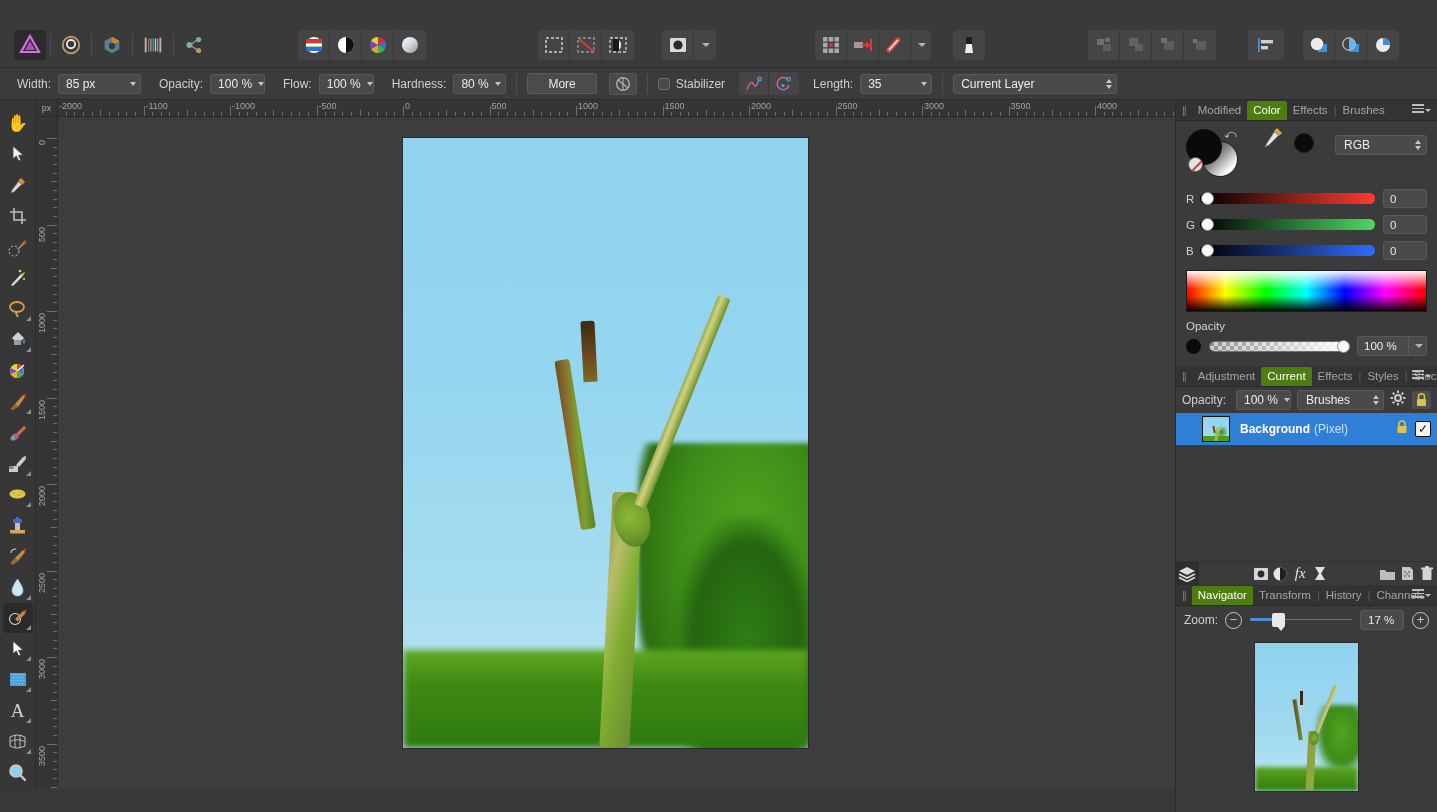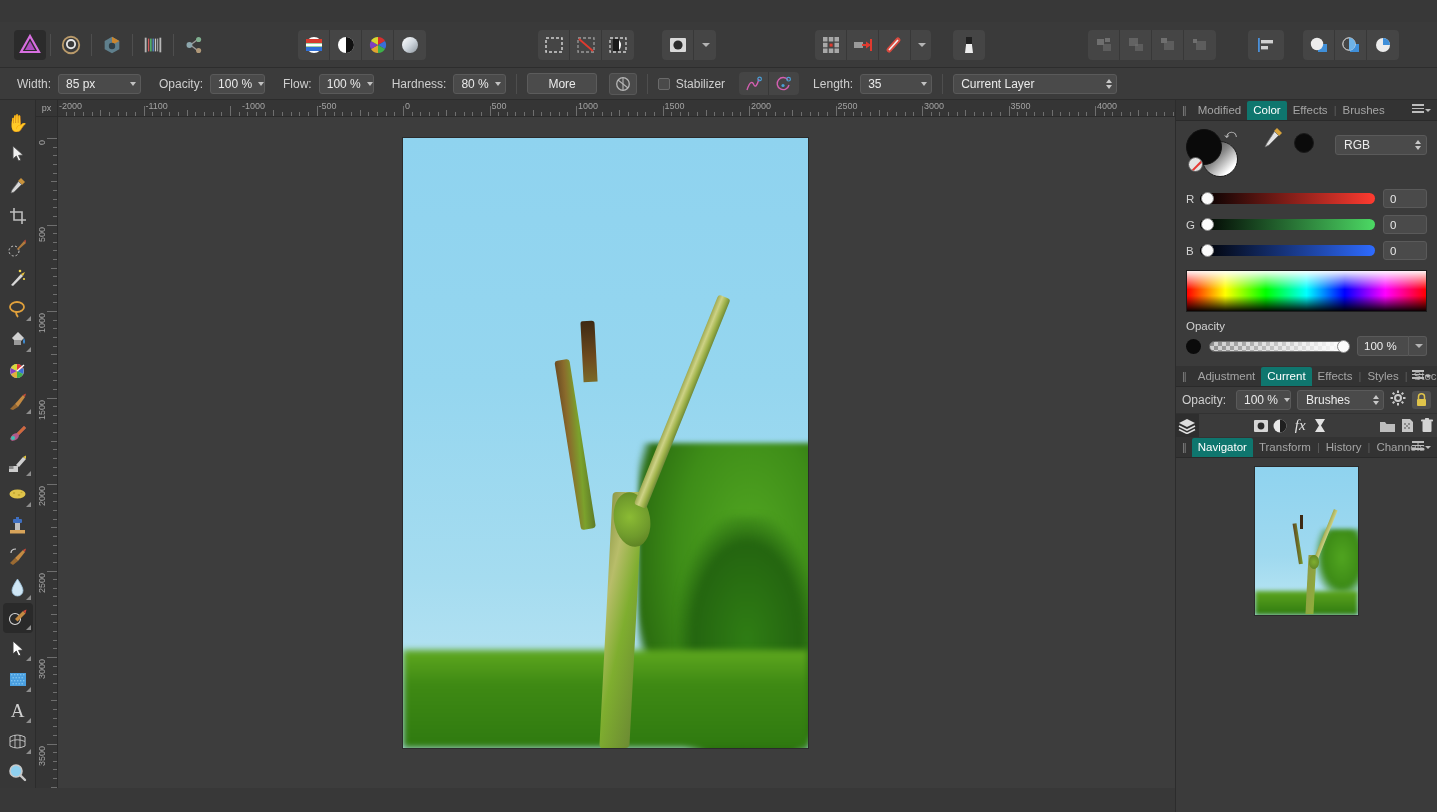--- a/index.html
+++ b/index.html
@@ -111,21 +111,21 @@
   }
 
   
   .rightpanel { position:absolute; right:0; top:100px; width:262px; height:712px; background:#3b3b3b; border-left:1px solid #2c2c2c; }
   .paneltabs {
     height: 21px; background:#333333; display:flex; align-items:center;
     padding-left: 6px; border-bottom:1px solid #2a2a2a; position:relative;
   }
   .grip { color:#7e7e7e; font-size:11px; letter-spacing:-1px; margin-right:6px; }
   .ptab { font-size:11.5px; color:#a5a5a5; padding:3px 6px 4px; white-space:nowrap; }
-  .ptab.act { color:#ffffff; background:#0f766e; border-radius:2px 2px 0 0; }
+  .ptab.act { color:#ffffff; background:#4d7c0f; border-radius:2px 2px 0 0; }
   .tabdiv { color:#5d5d5d; font-size:11px; }
   .hamb { position:absolute; right:6px; top:4px; display:flex; align-items:flex-end; }
   .hamb .lines { display:flex; flex-direction:column; gap:2px; }
   .hamb .lines i { display:block; width:12px; height:1.5px; background:#bdbdbd; }
   .hamb .hcaret { width:0;height:0;border-left:3px solid transparent;border-right:3px solid transparent;border-top:3.5px solid #bdbdbd; margin-left:1px; margin-bottom:1px; }
 
   
   .colorbody { padding: 8px 10px 10px 10px; position:relative; }
   .swatch-wrap { position:relative; width:60px; height:46px; }
   .sw-fill { position:absolute; left:0; top:0; width:36px; height:36px; border-radius:50%; background:#0a0a0a; border:1px solid #111; z-index:3; }
@@ -748,21 +748,21 @@
         <span class="tick" style="left: 94.15px; height: 4px;"></span>
         <span class="tick" style="left: 102.8px; height: 4px;"></span>
         <span class="tick" style="left: 111.45px; height: 4px;"></span>
         <span class="tick" style="left: 120.1px; height: 4px;"></span>
         <span class="tick" style="left: 128.75px; height: 6px;"></span>
         <span class="tick" style="left: 137.4px; height: 4px;"></span>
         <span class="tick" style="left: 146.05px; height: 4px;"></span>
         <span class="tick" style="left: 154.7px; height: 4px;"></span>
         <span class="tick" style="left: 163.35px; height: 4px;"></span>
         <span class="tick" style="left: 172px; height: 10px;"></span>
-        <span class="rlab" style="left: 184px;">-1000</span>
+        <span class="rlab" style="left: 174px;">-1000</span>
         <span class="tick" style="left: 180.65px; height: 4px;"></span>
         <span class="tick" style="left: 189.3px; height: 4px;"></span>
         <span class="tick" style="left: 197.95px; height: 4px;"></span>
         <span class="tick" style="left: 206.6px; height: 4px;"></span>
         <span class="tick" style="left: 215.25px; height: 6px;"></span>
         <span class="tick" style="left: 223.9px; height: 4px;"></span>
         <span class="tick" style="left: 232.55px; height: 4px;"></span>
         <span class="tick" style="left: 241.2px; height: 4px;"></span>
         <span class="tick" style="left: 249.85px; height: 4px;"></span>
         <span class="tick" style="left: 258.5px; height: 10px;"></span>
@@ -1108,20 +1108,41 @@
           </svg>
       </span>
       <span style="background:#4f4f4f;border-radius:3px;padding:2px 4px;display:flex;">
         <svg width="11" height="14" viewBox="0 0 11 14">
             <path d="M2.5 6 L2.5 3.8 A3 3 0 0 1 8.5 3.8 L8.5 6" fill="none" stroke="#e0c44a" stroke-width="1.5"></path>
             <rect x="1" y="6" width="9" height="7" rx="1" fill="#e0c44a"></rect>
           </svg>
       </span>
     </div>
 
+    <div class="layerlist">
+      <div class="layerrow">
+        <div class="lthumb">
+          <div style="position:absolute;inset:0;background:linear-gradient(to bottom,#8fd3ef,#a8dcf0);"></div>
+          <div style="position:absolute;left:0;right:0;bottom:0;height:22%;background:#47a016;"></div>
+          <div style="position:absolute;right:2px;top:40%;width:42%;height:45%;background:radial-gradient(ellipse,#3f8f18,rgba(60,140,24,0));"></div>
+          <div style="position:absolute;left:46%;bottom:0;width:10%;height:45%;background:#9dbc4a;transform:skewX(-4deg);"></div>
+          <div style="position:absolute;left:40%;bottom:35%;width:7%;height:28%;background:#6b4a22;transform:rotate(-10deg);"></div>
+          <div style="position:absolute;left:55%;bottom:38%;width:7%;height:34%;background:#b9c277;transform:rotate(22deg);transform-origin:bottom left;"></div>
+        </div>
+        <span class="lname">Background</span>
+        <span class="lkind">(Pixel)</span>
+        <span class="lockicon">
+          <svg width="12" height="14" viewBox="0 0 12 14">
+              <path d="M3 6 L3 4 A3 3 0 0 1 9 4 L9 6" fill="none" stroke="#e0c44a" stroke-width="1.5"></path>
+              <rect x="1.5" y="6" width="9" height="7" rx="1" fill="#e0c44a"></rect>
+            </svg>
+        </span>
+        <span class="visbox">✓</span>
+      </div>
+    </div>
 
     <div class="layerfoot">
       <span class="lf-ico dark" style="width:30px;height:24px">
         <svg width="18" height="16" viewBox="0 0 18 16">
             <path d="M9 1 L17 5 L9 9 L1 5 Z" fill="#dedede"></path>
             <path d="M1 8 L9 12 L17 8" fill="none" stroke="#dedede" stroke-width="1.6"></path>
             <path d="M1 11.5 L9 15.5 L17 11.5" fill="none" stroke="#dedede" stroke-width="1.6"></path>
           </svg>
       </span>
       <span class="lf-ico" style="margin-left:52px">
@@ -1182,20 +1203,31 @@
         <span class="lines">
             <i></i>
             <i></i>
             <i></i>
           </span>
           <span class="hcaret"></span>
       </span>
     </div>
 
     <div class="navbody">
+      <div class="zoomrow">
+        <span class="lbl">Zoom:</span>
+        <span class="circbtn">−</span>
+        <div class="ztrack">
+          <span class="line"></span>
+            <span class="fill"></span>
+            <span class="zh"></span>
+        </div>
+        <div class="zfield">17 %</div>
+        <span class="circbtn" style="margin-left:8px">+</span>
+      </div>
       <div class="navthumb-area">
         <div class="navthumb">
           <div style="position:absolute;inset:0;background:linear-gradient(to bottom,#8fd3ef 0%,#9fd9ef 60%,#b2e2f2 85%);"></div>
           <div style="position:absolute;right:-6%;top:42%;width:48%;height:48%;background:radial-gradient(ellipse at 55% 40%,#51a520 0%,#3c8a16 50%,rgba(50,120,20,0) 74%);filter:blur(2px);"></div>
           <div style="position:absolute;left:0;right:0;bottom:0;height:16%;background:linear-gradient(to bottom,#5da51e,#2f7a10);filter:blur(2px);"></div>
           <div style="position:absolute;left:50%;bottom:0;width:8%;height:40%;background:linear-gradient(100deg,#8f9a48,#8fae3a);transform:skewX(-3deg);"></div>
           <div style="position:absolute;left:43%;bottom:34%;width:4%;height:28%;background:linear-gradient(95deg,#5d4220,#7a9a2c);transform:rotate(-9deg);transform-origin:bottom center;"></div>
           <div style="position:absolute;left:43.4%;bottom:58%;width:3.6%;height:9%;background:#3e2a13;"></div>
           <div style="position:absolute;left:57%;bottom:38%;width:3.6%;height:36%;background:linear-gradient(90deg,#a3ac55,#cdd285);transform:rotate(22deg);transform-origin:bottom left;"></div>
           <div style="position:absolute;left:52%;bottom:31%;width:10%;height:9%;background:radial-gradient(circle,#7fae30,#5a7f22);border-radius:50%;"></div>

